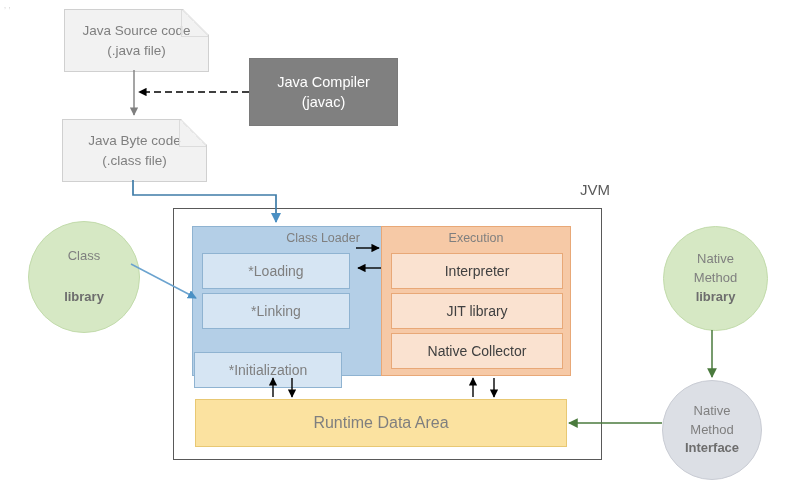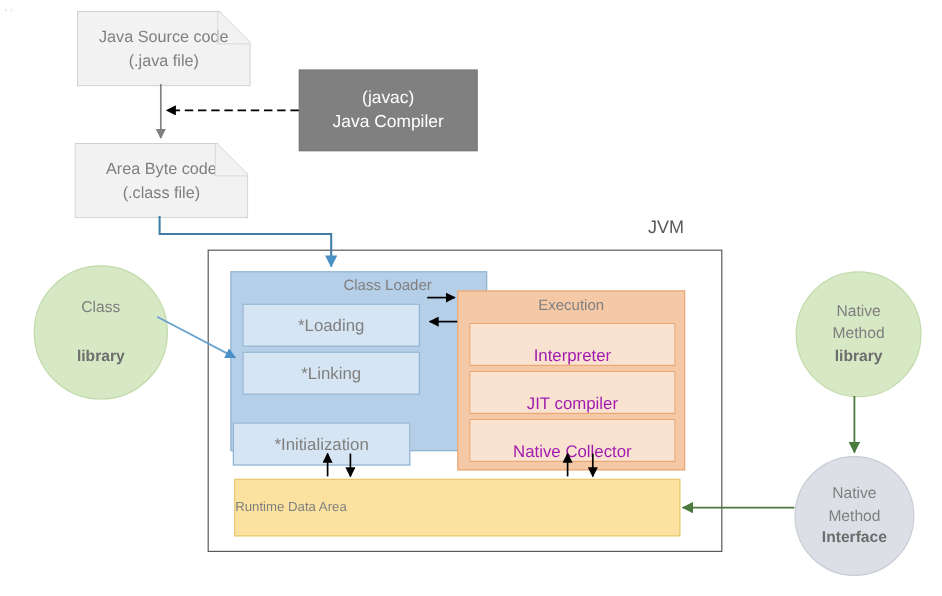--- a/index.html
+++ b/index.html
@@ -74,48 +74,47 @@
     line-height: 22px;
   }
   .panel-blue {
     background: #b4cfe7;
     border: 1px solid #8fb3d1;
     padding-left: 48px;
   }
   .panel-orange {
     background: #f6c9a6;
     border: 1px solid #e8a877;
-    margin-top: 16px;
   }
   .sub-blue {
     background: #d6e5f3;
     border: 1px solid #8fb3d1;
     color: #7f7f7f;
     font-size: 14px;
     display: flex;
     align-items: center;
     justify-content: center;
   }
   .sub-orange {
     background: #fae2d0;
     border: 1px solid #e8a877;
-    color: #a21caf;
+    color: #404040;
     font-size: 14px;
     display: flex;
-    align-items: flex-end;
+    align-items: center;
     justify-content: center;
   }
   .rda {
     background: #fbe2a0;
     border: 1px solid #e8c873;
     color: #7f7f7f;
-    font-size: 11px;
-    display: flex;
-    align-items: center;
-    justify-content: flex-start;
+    font-size: 16px;
+    display: flex;
+    align-items: center;
+    justify-content: center;
   }
 
   
   .circle {
     border-radius: 50%;
     display: flex;
     flex-direction: column;
     align-items: center;
     justify-content: center;
     text-align: center;
@@ -155,33 +154,33 @@
     <span class="fold"></span>
     <div>
       <div>Java Source code</div>
       <div>(.java file)</div>
     </div>
   </div>
 
   <div class="abs doc" style="left:62px; top:119px; width:143px; height:61px;">
     <span class="fold"></span>
     <div>
-      <div>Area Byte code</div>
+      <div>Java Byte code</div>
       <div>(.class file)</div>
     </div>
   </div>
 
   <div class="abs compiler" style="left:249px; top:58px; width:147px; height:66px;">
     <div>
+      <div>Java Compiler</div>
       <div>(javac)</div>
-      <div>Java Compiler</div>
-    </div>
-  </div>
-
-  <div class="abs jvm-label" style="left:540px; top:181px;text-align:right;">JVM</div>
+    </div>
+  </div>
+
+  <div class="abs jvm-label" style="left:580px; top:181px;text-align:right;">JVM</div>
 
   <div class="abs jvm-box" style="left:173px; top:208px; width:427px; height:250px;"></div>
 
   <div class="abs panel-blue" style="left:192px; top:226px; width:164px; height:148px;">
     <div class="panel-header">Class Loader</div>
     <div class="abs sub-blue" style="left:9px; top:26px; width:146px; height:34px;">
       <span>*Loading</span>
     </div>
     <div class="abs sub-blue" style="left:9px; top:66px; width:146px; height:34px;">
       <span>*Linking</span>
@@ -190,21 +189,21 @@
       <span>*Initialization</span>
     </div>
   </div>
 
   <div class="abs panel-orange" style="left:381px; top:226px; width:188px; height:148px;">
     <div class="panel-header">Execution</div>
     <div class="abs sub-orange" style="left:9px; top:26px; width:170px; height:34px;">
       <span>Interpreter</span>
     </div>
     <div class="abs sub-orange" style="left:9px; top:66px; width:170px; height:34px;">
-      <span>JIT compiler</span>
+      <span>JIT library</span>
     </div>
     <div class="abs sub-orange" style="left:9px; top:106px; width:170px; height:34px;">
       <span>Native Collector</span>
     </div>
   </div>
 
   <div class="abs rda" style="left:195px; top:399px; width:370px; height:46px;">
     <span>Runtime Data Area</span>
   </div>
 

